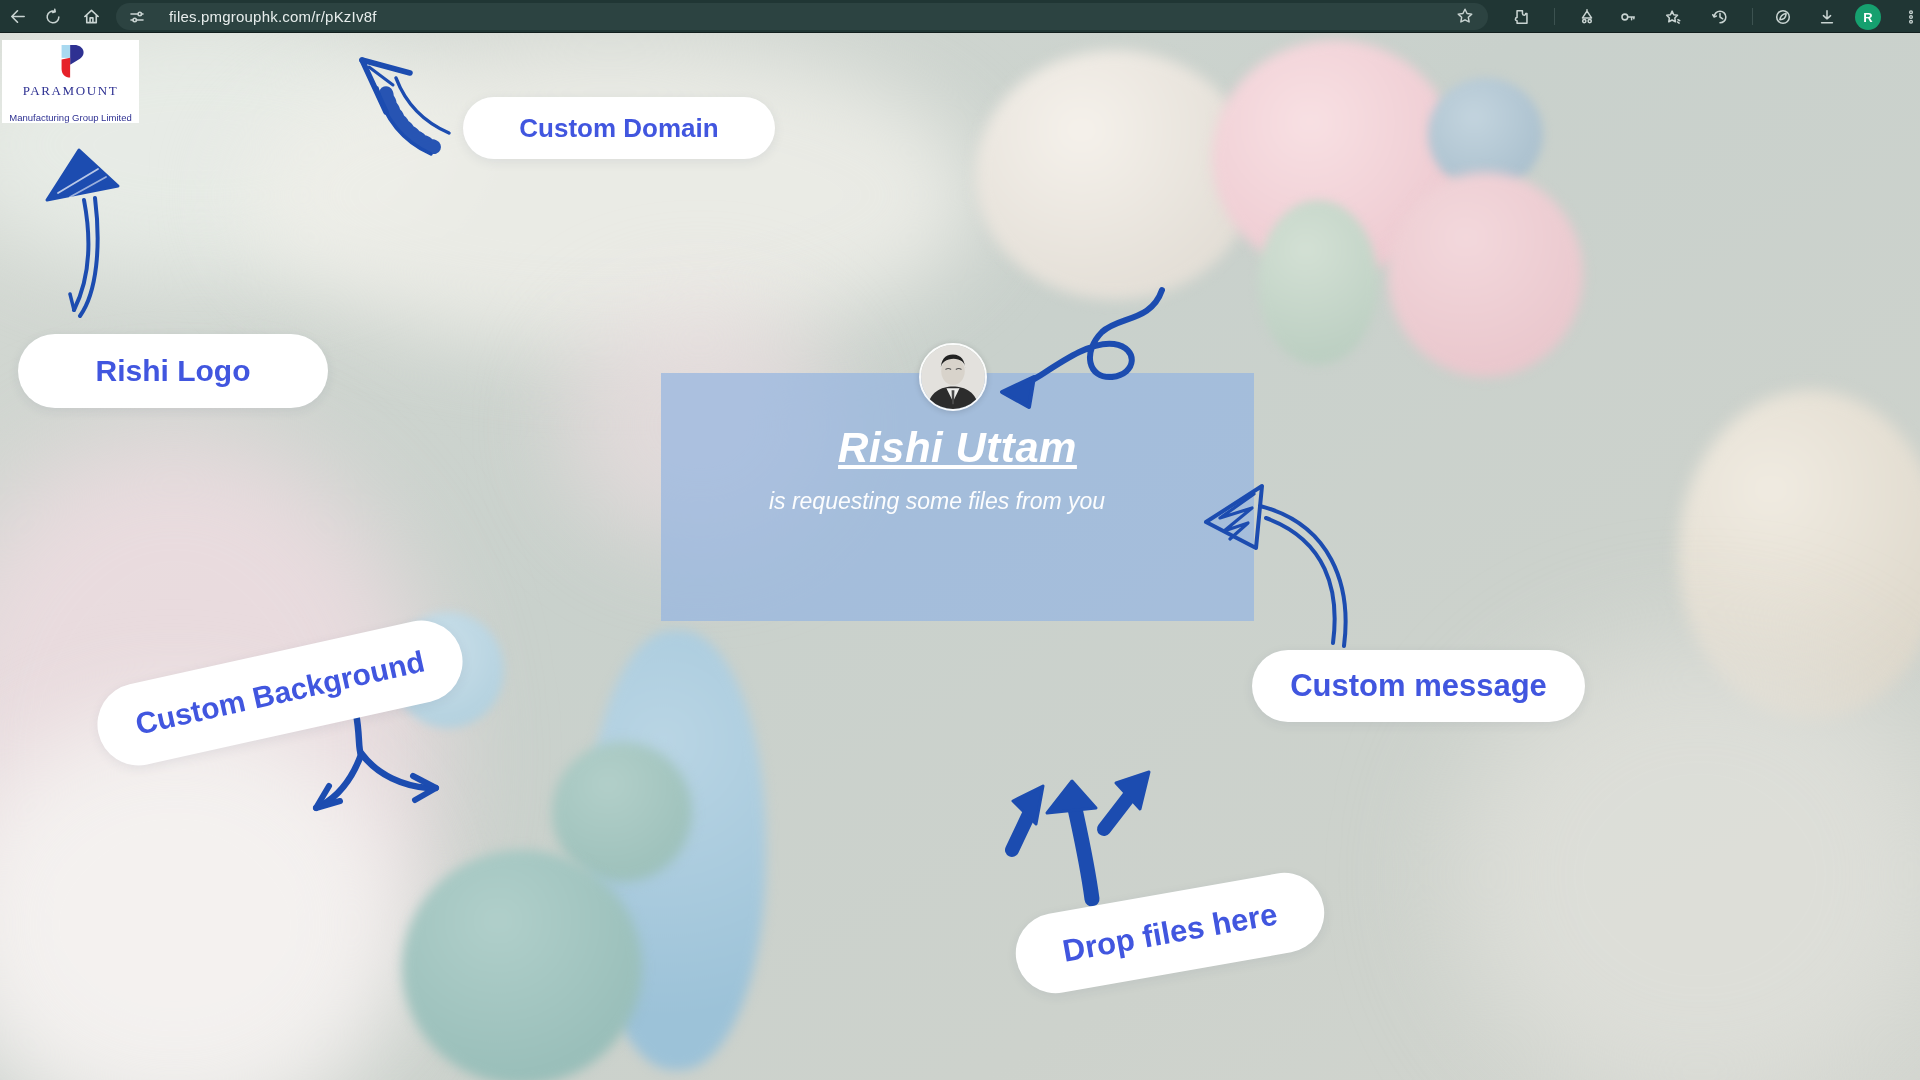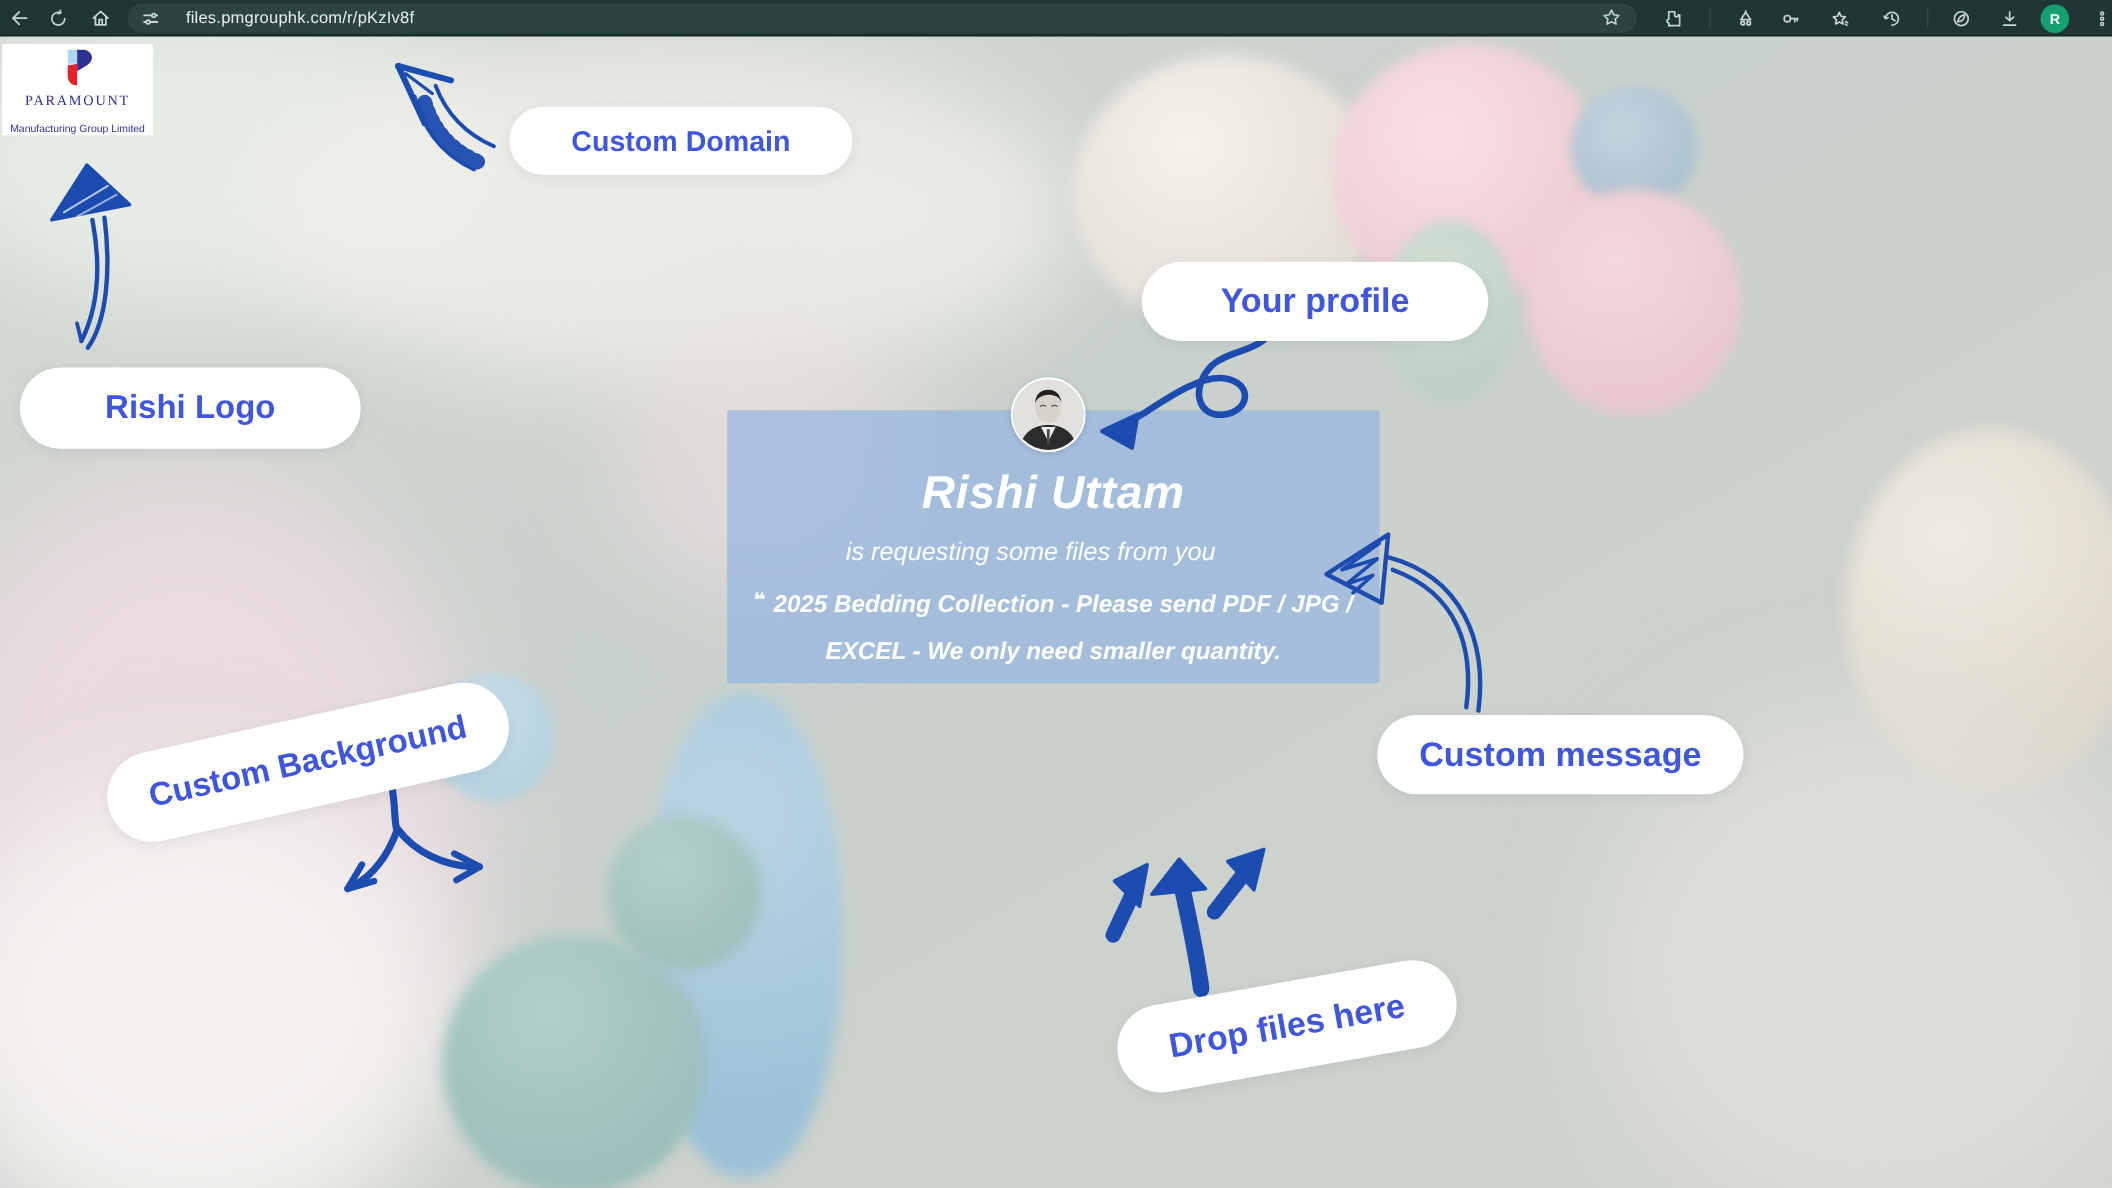--- a/index.html
+++ b/index.html
@@ -51,21 +51,21 @@
     display:flex;flex-direction:column;align-items:center;justify-content:flex-start;padding-top:5px;}
   .logo-card .brand{font-family:"Liberation Serif",serif;font-size:13px;letter-spacing:1.6px;color:#2e3192;margin-top:2px;}
   .logo-card .tagline{font-family:Liberation Sans, sans-serif;font-size:9.5px;color:#2e3192;margin-top:13px;white-space:nowrap;}
 
   
   .request-card{position:absolute;left:661px;top:373px;width:593px;height:248px;z-index:2;
     background:rgba(150,181,224,.72);}
   .avatar{position:absolute;left:919px;top:343px;width:68px;height:68px;border-radius:50%;overflow:hidden;
     border:2px solid rgba(255,255,255,.92);z-index:3;box-shadow:0 1px 6px rgba(0,0,0,.15);}
   .rc-name{position:absolute;left:661px;top:424px;width:593px;text-align:center;z-index:3;
-    color:#fff;font-size:42px;font-weight:700;font-style:italic;letter-spacing:.5px;}
+    color:#fff;font-size:42px;font-weight:700;font-style:italic;letter-spacing:.5px;text-decoration:underline;}
   .rc-sub{position:absolute;left:661px;top:488px;width:552px;text-align:center;z-index:3;
     color:rgba(255,255,255,.97);font-size:23px;font-style:italic;font-weight:400;}
   .rc-quote{position:absolute;left:671px;top:528px;width:573px;text-align:center;z-index:3;
     color:#fff;font-size:22px;font-weight:700;font-style:italic;line-height:42px;}
   .rc-quote .qmark{font-family:"DejaVu Sans",sans-serif;font-style:normal;font-size:19px;margin-right:7px;position:relative;top:-4px;}
 
   
   .upload-card{position:absolute;left:661px;top:651px;width:593px;height:148px;z-index:2;cursor:pointer;
     background:rgba(243,245,243,.93);border-radius:10px;box-shadow:0 2px 8px rgba(60,70,70,.12);}
   .plus-btn{position:absolute;left:272px;top:30px;width:48px;height:48px;border-radius:50%;background:var(--plus-button);cursor:pointer;}
@@ -117,24 +117,20 @@
       <path d="M27,46 L34,60 L41,46 Z" fill="#efefed"></path>
       <path d="M32.5,48 L35.5,48 L35,63 L33,63 Z" fill="#4a4a4a"></path>
       <ellipse cx="34" cy="28" rx="12.5" ry="14.5" fill="#d8d3cb"></ellipse>
       <path d="M21,26 C20,12 48,10 47,26 C47,17 43,10 34,10 C25,10 21,16 21,26 Z" fill="#222"></path>
       <path d="M26,26 q3,-2 6,0" stroke="#555" stroke-width="1.2" fill="none"></path>
       <path d="M37,26 q3,-2 6,0" stroke="#555" stroke-width="1.2" fill="none"></path>
     </svg>
   </div>
   <div class="rc-name">Rishi Uttam</div>
   <div class="rc-sub">is requesting some files from you</div>
-  <div class="rc-quote">
-    <span class="qmark">❝</span><span>2025 Bedding Collection - Please send PDF / JPG /</span><br>
-    <span>EXCEL - We only need smaller quantity.</span>
-  </div>
 
 
   <div class="logo-card">
     <svg width="36" height="38" viewBox="0 0 40 42">
       <rect x="9" y="0" width="10" height="15" fill="#a9d9f0"></rect>
       <path d="M19,0 L26,0 C36,2 38,12 29,17 L19,23 Z" fill="#2e3192"></path>
       <path d="M9,17 L19,15 L19,38 C13,38 9,34 9,28 Z" fill="#e62129"></path>
     </svg>
     <div class="brand">PARAMOUNT</div>
     <div class="tagline">Manufacturing Group Limited</div>
@@ -189,21 +185,20 @@
         <path d="M1092,899 C1087,862 1080,832 1074,804" stroke-width="15"></path>
         <path d="M1072,781 L1047,813 L1096,808 Z" fill="var(--arrow-blue)" stroke-width="3"></path>
         <path d="M1104,829 L1131,794" stroke-width="14"></path>
         <path d="M1149,772 L1116,783 L1140,809 Z" fill="var(--arrow-blue)" stroke-width="3"></path>
       </g>
     </g>
   </svg>
 
   <div class="pill pill-domain">Custom Domain</div>
   <div class="pill pill-logo">Rishi Logo</div>
-  <div class="pill pill-profile">Your profile</div>
   <div class="pill pill-message">Custom message</div>
   <div class="pill pill-background">Custom Background</div>
   <div class="pill pill-drop">Drop files here</div>
 
   <div class="toolbar">
     <div class="tb-btn" style="left:0px;">
       <svg width="19" height="19" viewBox="0 0 20 20">
           <path d="M17,10 H4 M4,10 L10,4 M4,10 L10,16"></path>
         </svg>
     </div>

